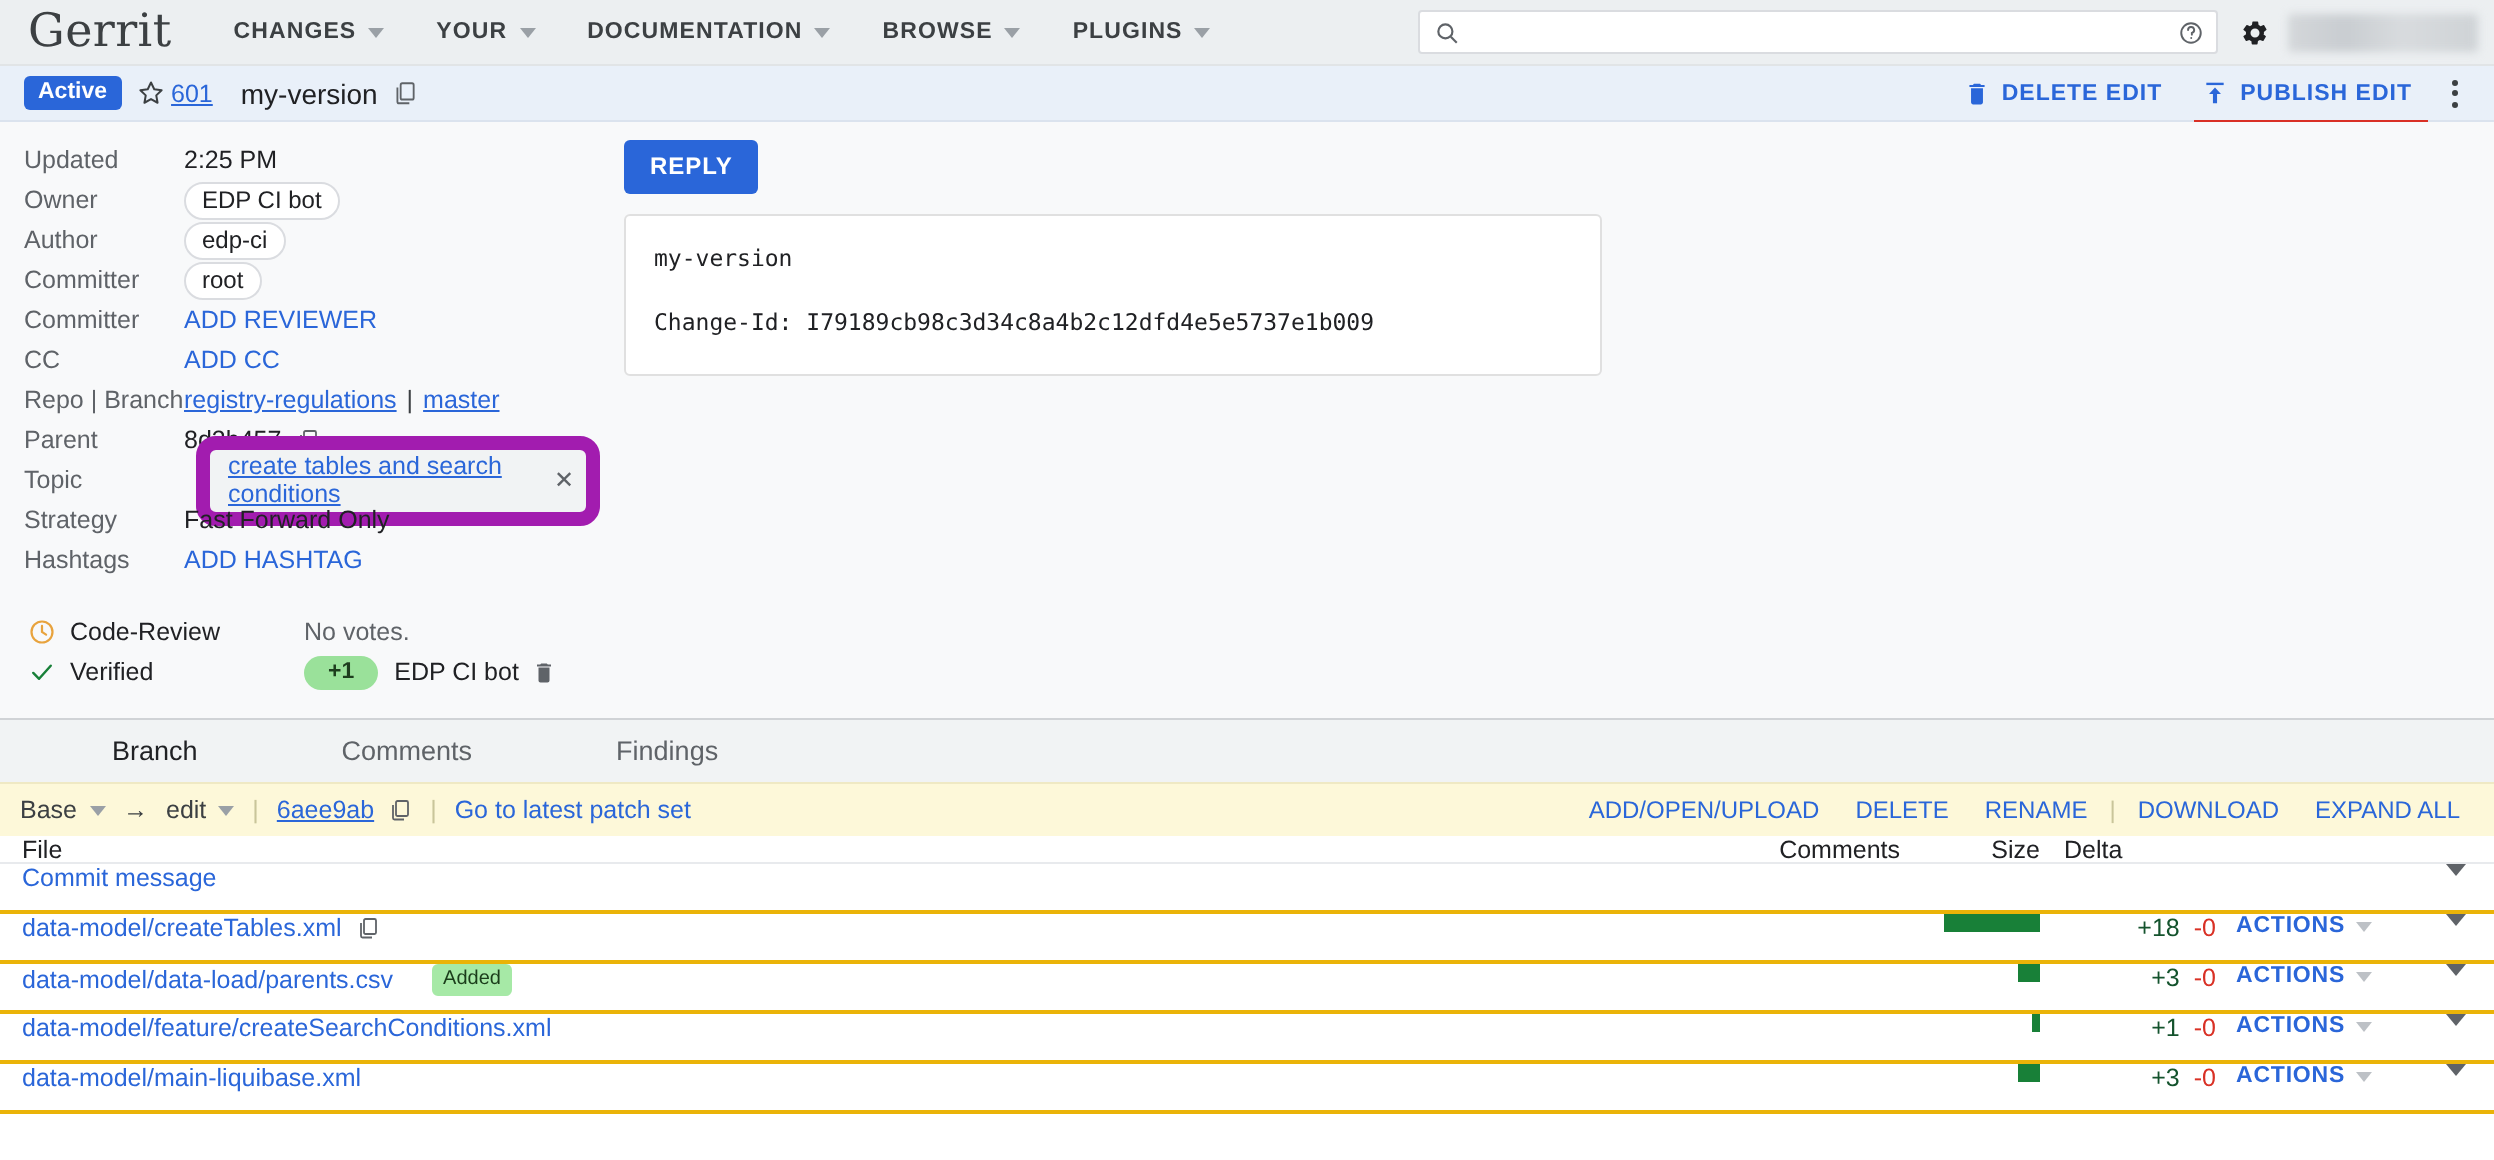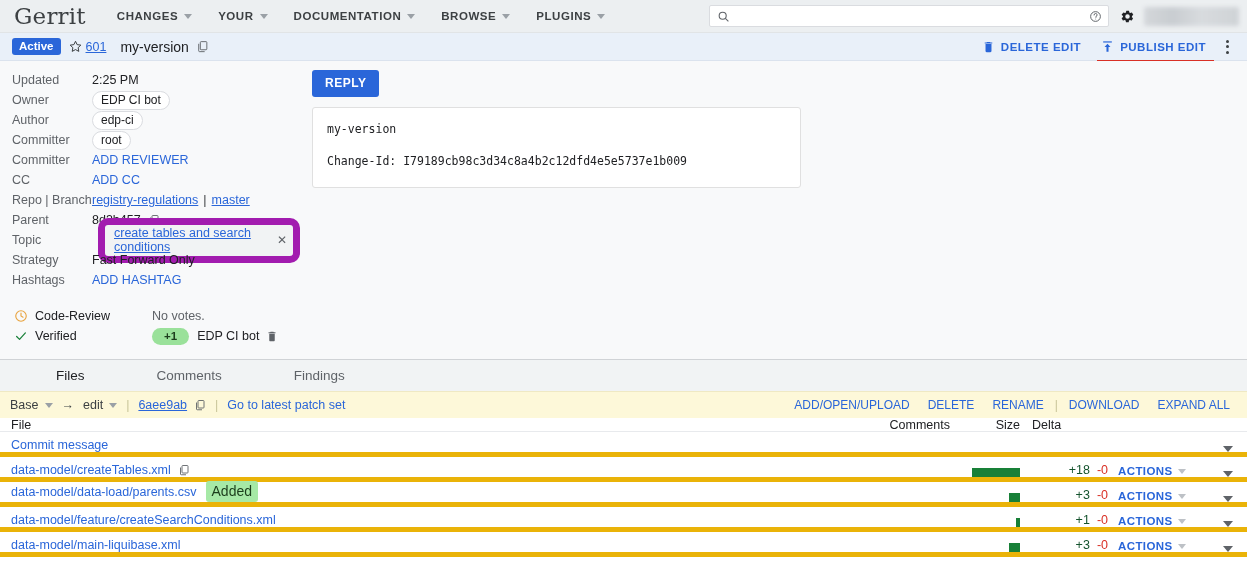--- a/index.html
+++ b/index.html
@@ -190,38 +190,38 @@
   #psactions .a { color: #2a66d9; cursor: pointer; padding: 0 9px; }
 
   
   #filetable { font-size: 12.5px; }
   .fhead {
     height: 14px; display: flex; align-items: center;
     border-bottom: 1px solid #e8eaed;
     color: #202124;
   }
   .frow {
-    height: 25px; display: flex; align-items: flex-end;
-    border-bottom: 5px solid #eab308;
+    height: 25px; display: flex; align-items: flex-start;
+    border-bottom: 2px solid #eab308;
   }
   .c-file { width: 860px; padding-left: 11px; display: flex; align-items: center; }
   .c-comments { width: 90px; text-align: right; }
   .c-size { width: 72px; display: flex; justify-content: flex-end; align-items: center; padding-right: 2px; }
   .c-delta { width: 90px; display: flex; justify-content: flex-end; align-items: center; gap: 7px; padding-right: 4px; }
   .c-act { width: 86px; display: flex; align-items: center; justify-content: flex-start; gap: 5px; padding-left: 6px; }
   .c-exp { flex: 1; display: flex; justify-content: flex-end; padding-right: 14px; }
   .hdr-comments, .hdr-size, .hdr-delta { color: #202124; }
   .sizebar { height: 9px; background: #188038; display: inline-block; }
   .plus { color: #14532d; }
   .minus { color: #d93025; }
   .actions { color: #2a66d9; font-size: 11.5px; font-weight: bold; letter-spacing: .4px; cursor: pointer; }
   .addedbadge {
     background: #a6e9a6; color: #1b3d1b;
-    font-size: 14px; border-radius: 3px;
-    padding: 2px 6px 3px; margin-left: 9px;
+    font-size: 10px; border-radius: 3px;
+    padding: 2px 6px 3px; margin-left: 19px;
   }
   .chev {
     width: 0; height: 0;
     border-left: 5px solid transparent;
     border-right: 5px solid transparent;
     border-top: 6px solid #5f6368;
     cursor: pointer;
   }
   .smallcaret {
     width: 0; height: 0;
@@ -455,21 +455,21 @@
     <button id="replybtn">REPLY</button>
     <div id="commitbox">
       <div class="cmsg">my-version</div>
       <div>Change-Id: I79189cb98c3d34c8a4b2c12dfd4e5e5737e1b009</div>
     </div>
   </div>
 
 </div>
 
 <div id="tabs">
-  <div class="tab sel">Files</div>
+  <div class="tab sel">Branch</div>
   <div class="tab">Comments</div>
   <div class="tab">Findings</div>
 </div>
 
 <div id="psbar">
   <div class="psitem">
     <span>Base</span>
     <span class="caret"></span>
   </div>
   <span style="margin:0 9px;color:#3c4043;">→</span>

